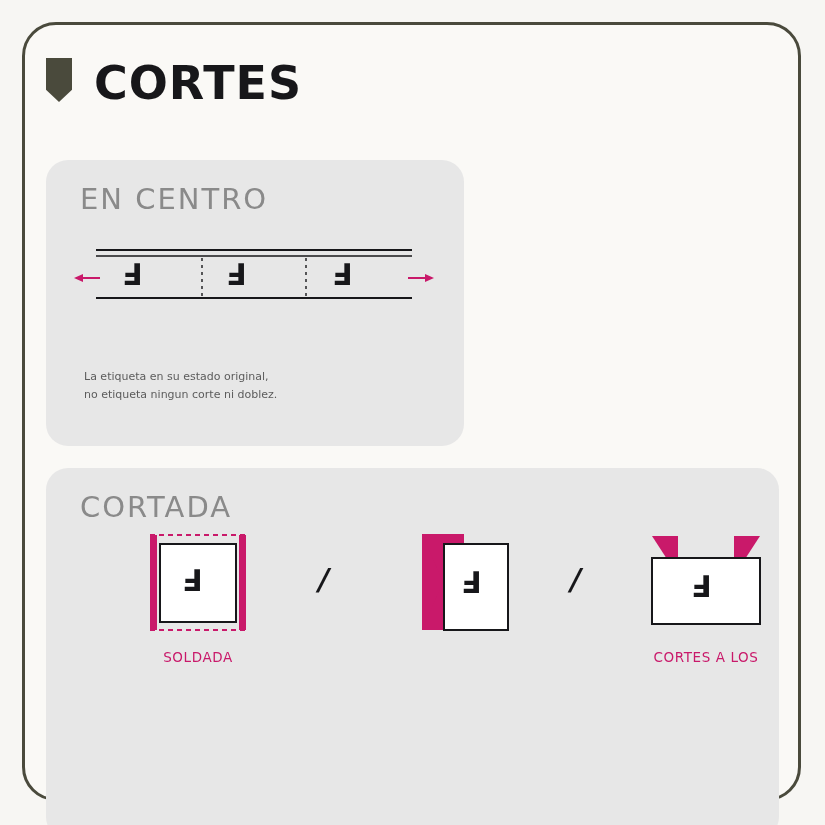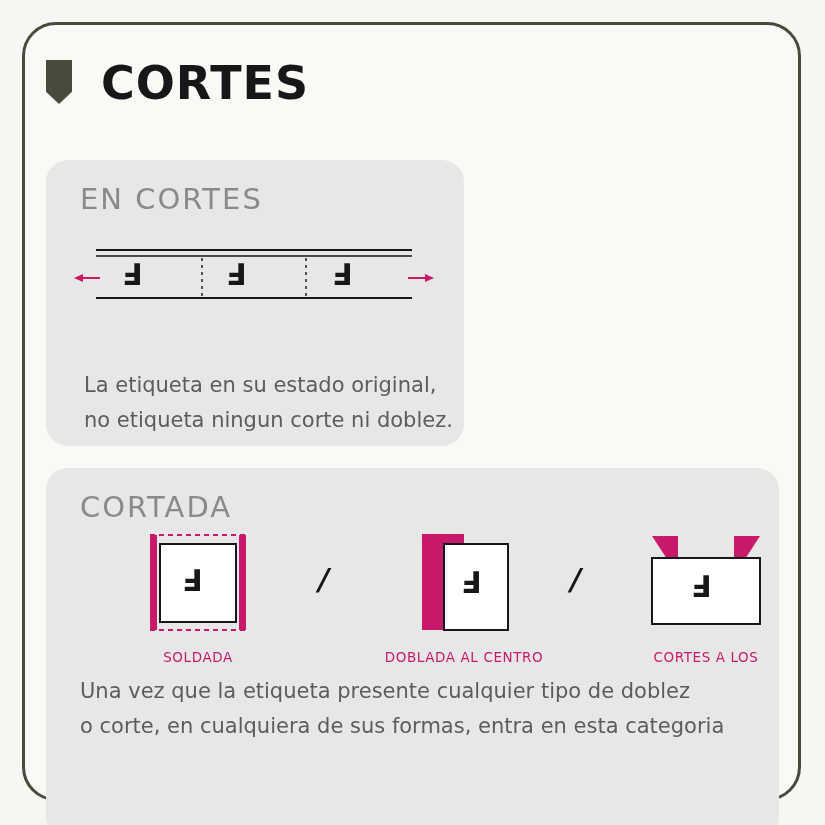--- a/index.html
+++ b/index.html
@@ -33,22 +33,21 @@
     box-sizing: border-box;
     background: #faf9f6;
   }
 
   
   .title-row {
     position: absolute;
     left: 46px;
     top: 60px;
     display: flex;
-    align-items: flex-end;
-    gap: 7px;
+    align-items: flex-start;
   }
   .title-flag {
     width: 26px;
     height: 44px;
     background: #4a4a3c;
     border-radius: 0 0 0 0;
     margin-right: 22px;
     position: relative;
     clip-path: polygon(0 0, 100% 0, 100% 72%, 50% 100%, 0 72%);
     transform: translateY(-2px);
@@ -88,21 +87,21 @@
     letter-spacing: 2px;
     color: #8a8a8a;
     font-weight: 400;
   }
   #panel-rollo .panel-title { left: 34px; top: 22px; }
   #panel-cortada .panel-title { left: 34px; top: 22px; }
 
   .panel-caption {
     position: absolute;
     font-family: "DejaVu Sans", sans-serif;
-    font-size: 21px;
+    font-size: 11px;
     color: #5c5c5c;
     line-height: 1.65;
   }
   #panel-rollo .panel-caption { left: 38px; top: 208px; }
   #panel-cortada .panel-caption { left: 34px; top: 206px; }
 
   
   .roll-diagram {
     position: absolute;
     left: 28px;
@@ -147,21 +146,21 @@
 
 <div id="page">
   <div class="frame"></div>
 
   <div class="title-row">
     <div class="title-flag"></div>
     <div class="title-text">CORTES</div>
   </div>
 
   <div class="panel" id="panel-rollo">
-    <div class="panel-title">EN CORTES</div>
+    <div class="panel-title">EN CENTRO</div>
 
     <div class="roll-diagram">
       <svg width="360" height="70" viewBox="0 0 360 70">
 
         <line x1="22" y1="8" x2="338" y2="8" stroke="#17171a" stroke-width="2"></line>
         <line x1="22" y1="14" x2="338" y2="14" stroke="#17171a" stroke-width="1.5"></line>
         <line x1="22" y1="56" x2="338" y2="56" stroke="#17171a" stroke-width="2"></line>
 
         <line x1="128" y1="16" x2="128" y2="55" stroke="#17171a" stroke-width="1.4" stroke-dasharray="3,4"></line>
         <line x1="232" y1="16" x2="232" y2="55" stroke="#17171a" stroke-width="1.4" stroke-dasharray="3,4"></line>
@@ -209,39 +208,34 @@
         <svg width="200" height="112" viewBox="0 0 200 112">
 
           <polygon points="58,4 100,4 100,100 58,100" fill="#c9196a"></polygon>
           <polygon points="58,4 100,4 100,100" fill="#c9196a"></polygon>
           <polygon points="58,100 100,4 100,100" fill="#c9196a"></polygon>
 
           <rect x="80" y="14" width="64" height="86" fill="#ffffff" stroke="#17171a" stroke-width="2"></rect>
         </svg>
         <div class="glyph" style="position:absolute; left:97px; top:38px; font-size:30px;">Ⅎ</div>
       </div>
-      <div class="variant-label" style="margin-top:6px;">DOBLADA AL CENTRO</div>
     </div>
 
     <div class="slash" style="left:524px; top:94px;">/</div>
 
     <div class="variant" style="left:560px; top:62px; width:200px;">
       <div style="position:relative; height:112px;">
         <svg width="200" height="112" viewBox="0 0 200 112">
 
           <polygon points="46,6 72,6 72,46" fill="#c9196a"></polygon>
           <polygon points="128,6 154,6 128,46" fill="#c9196a"></polygon>
 
           <rect x="46" y="28" width="108" height="66" fill="#ffffff" stroke="#17171a" stroke-width="2"></rect>
         </svg>
         <div class="glyph" style="position:absolute; left:85px; top:42px; font-size:30px;">Ⅎ</div>
       </div>
       <div class="variant-label" style="margin-top:6px;">
         <div>CORTES A LOS</div>
       </div>
     </div>
 
-    <div class="panel-caption">
-      <div>Una vez que la etiqueta presente cualquier tipo de doblez</div>
-      <div>o corte, en cualquiera de sus formas, entra en esta categoria</div>
-    </div>
   </div>
 </div>
 
 </body></html>

